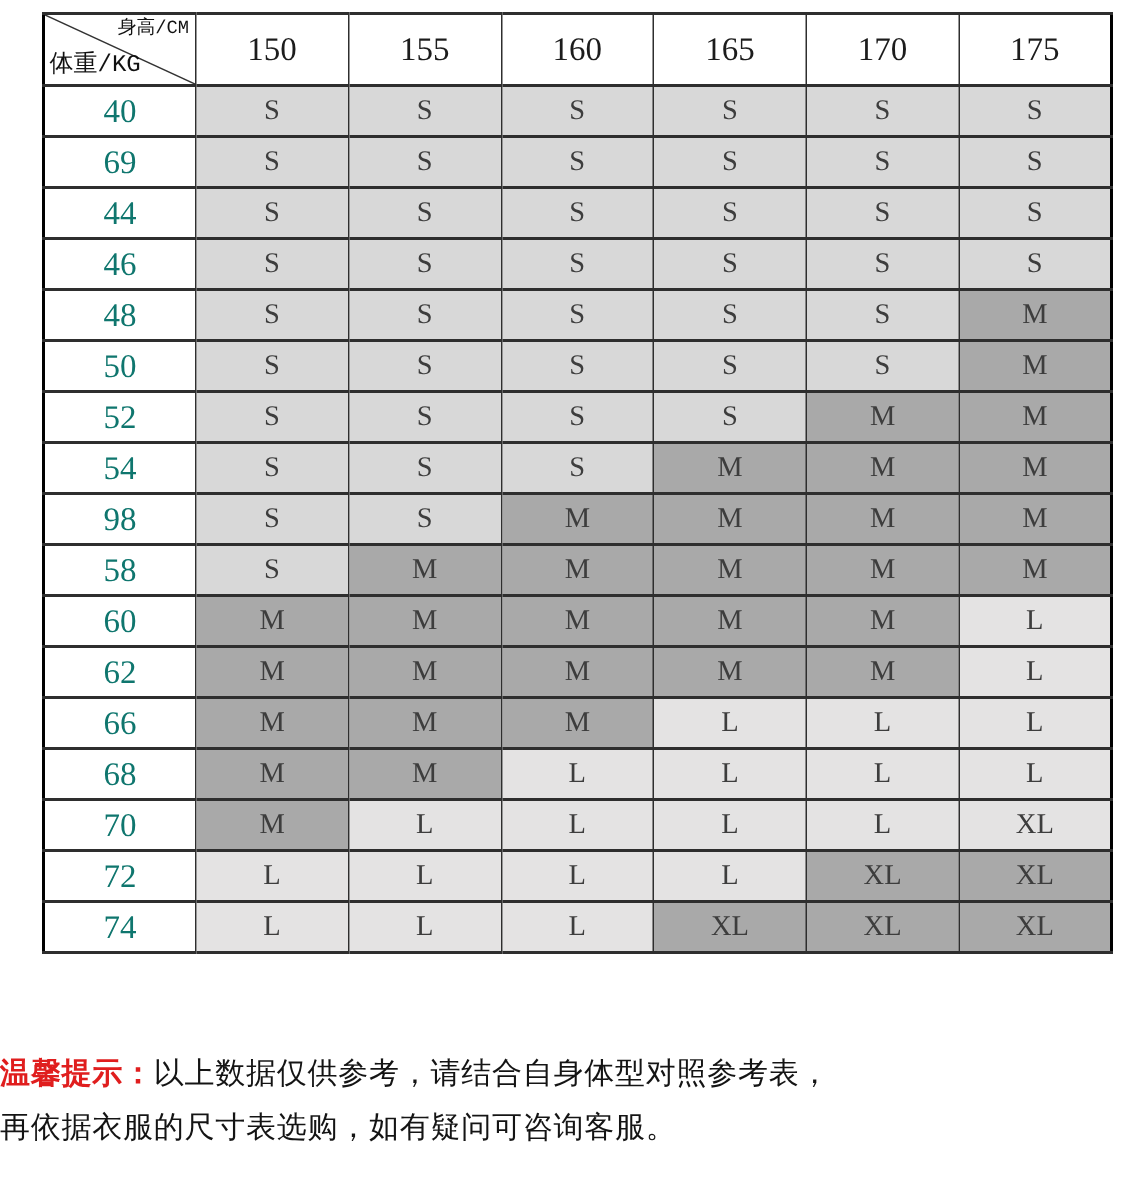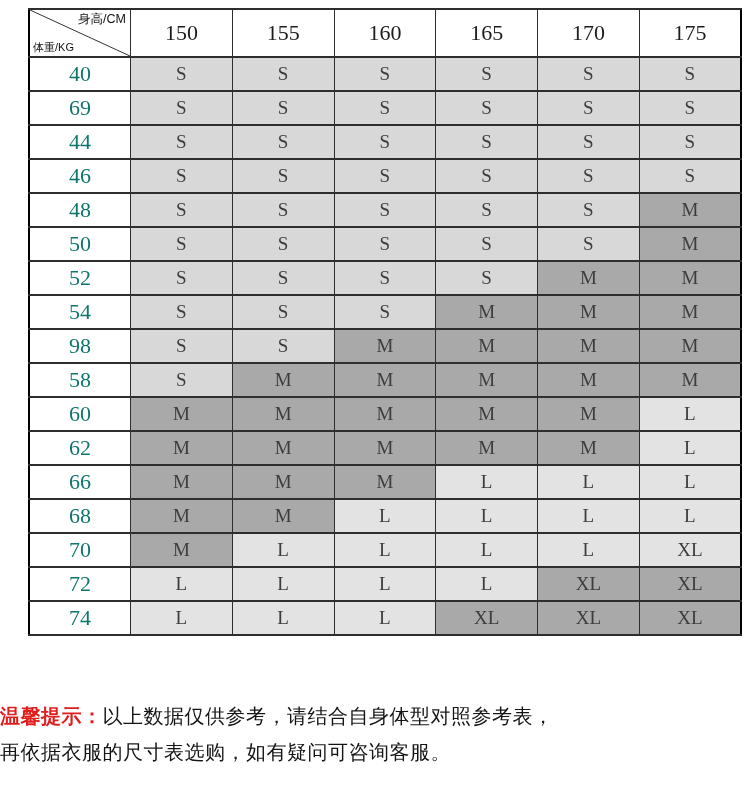--- a/index.html
+++ b/index.html
@@ -55,21 +55,21 @@
     color: #3d3d3d;
   }
   .bg-s { background: var(--bg-s, #d8d8d8); }
   .bg-m { background: var(--bg-m, #a9a9a9); }
   .bg-l { background: var(--bg-l, #e4e3e3); }
 
   
   th.corner-cell {
     position: relative;
     width: 100px;
-    font-family: Liberation Sans, sans-serif;
+    font-family: Liberation Mono, monospace;
     font-weight: 400;
   }
   th.corner-cell svg.diag {
     position: absolute;
     left: 0;
     top: 0;
     width: 100%;
     height: 100%;
     display: block;
   }
@@ -78,21 +78,21 @@
     top: 3px;
     right: 4px;
     font-size: 12.5px;
     color: #111111;
     line-height: 1.1;
   }
   th.corner-cell .corner-bl {
     position: absolute;
     bottom: 3px;
     left: 3px;
-    font-size: 11px;
+    font-size: 16px;
     color: #111111;
     line-height: 1.1;
   }
 
   
   .note {
     position: absolute;
     left: 0;
     top: 698px;
     width: 750px;

